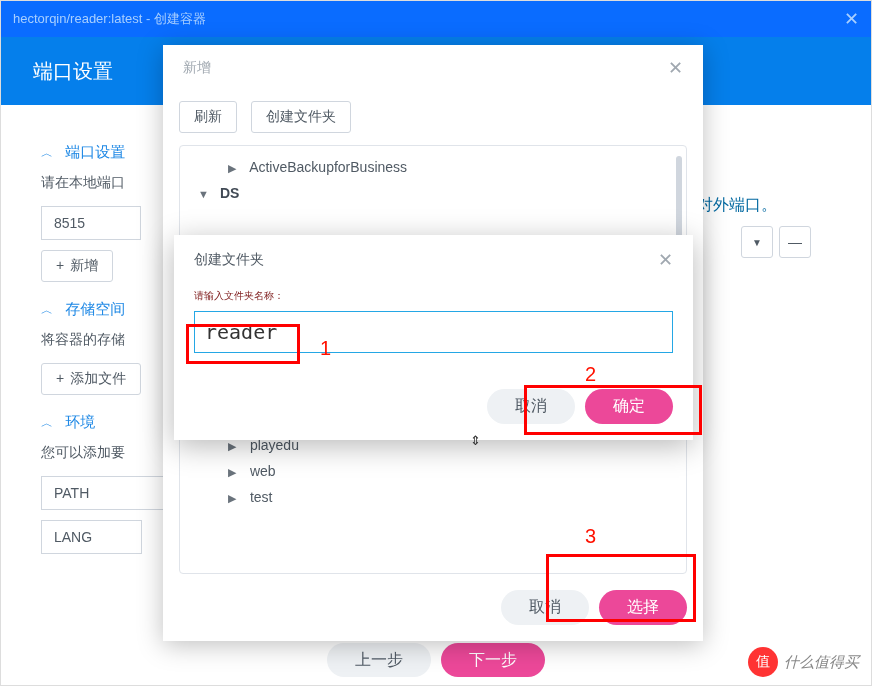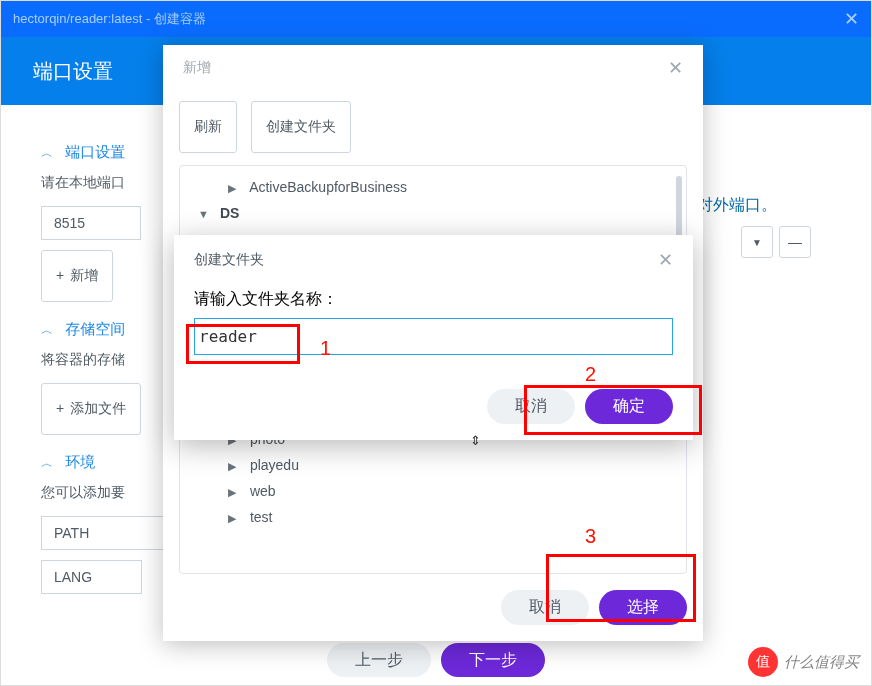--- a/index.html
+++ b/index.html
@@ -63,21 +63,21 @@
       background: #fff;
       padding: 8px 12px;
       font-size: 14px;
       color: #505a64;
       min-width: 100px;
     }
     .btn {
       border: 1px solid #d0d6de;
       background: #fff;
       color: #505a64;
-      padding: 16px 14px;
+      padding: 6px 14px;
       font-size: 14px;
       border-radius: 3px;
       cursor: pointer;
       display: inline-block;
     }
     .btn.plus::before { content: "+"; margin-right:6px; color:#505a64; }
     .btn.sq { width:32px; height:32px; display:flex; align-items:center; justify-content:center; padding:0;}
     .dropdown-caret { font-size: 10px; }
 
     
@@ -120,42 +120,42 @@
     }
     .modal-a .m-foot {
       padding: 16px;
       display:flex; justify-content:flex-end; gap:10px;
     }
     .btn-pill {
       border:none; border-radius: 18px;
       padding: 7px 28px; font-size:16px; cursor:pointer;
     }
     .btn-pill.gray { background:#eef1f4; color:#505a64;}
-    .btn-pill.primary { background:#6d28d9; color:#fff;font-family:Liberation Serif, serif;}
+    .btn-pill.primary { background:#ec4899; color:#fff;font-family:Liberation Serif, serif;}
 
     
     .modal-b {
       position: absolute;
       top: 234px; left: 173px;
       width: 519px; height: 205px;
       background: #fff;
       box-shadow: 0 6px 28px rgba(0,0,0,0.28);
       display: flex; flex-direction: column;
     }
     .modal-b .mb-head {
       padding: 14px 20px 10px;
       color: #505a64; font-size:14px;
       display:flex; align-items:center;
     }
     .modal-b .mb-head .mx { margin-left:auto; font-size:18px; color:#a0a8b0; cursor:pointer;}
     .modal-b .mb-body { padding: 8px 20px;}
-    .modal-b .mb-label { color:#000000; font-size:16px; margin-bottom:8px;}
+    .modal-b .mb-label { color:#7f1d1d; font-size:10px; margin-bottom:8px;}
     .modal-b .mb-input {
       width:100%; border:1px solid #24a7e5;
-      padding:8px 4px; font-size:16px;
+      padding:8px 10px; font-size:20px;
       font-family: monospace;
       color:#333;
       outline:none;
     }
     .modal-b .mb-foot {
       margin-top: auto;
       padding: 10px 20px 16px;
       display:flex; justify-content:flex-end; gap:10px;
     }
     .resize-cursor {

